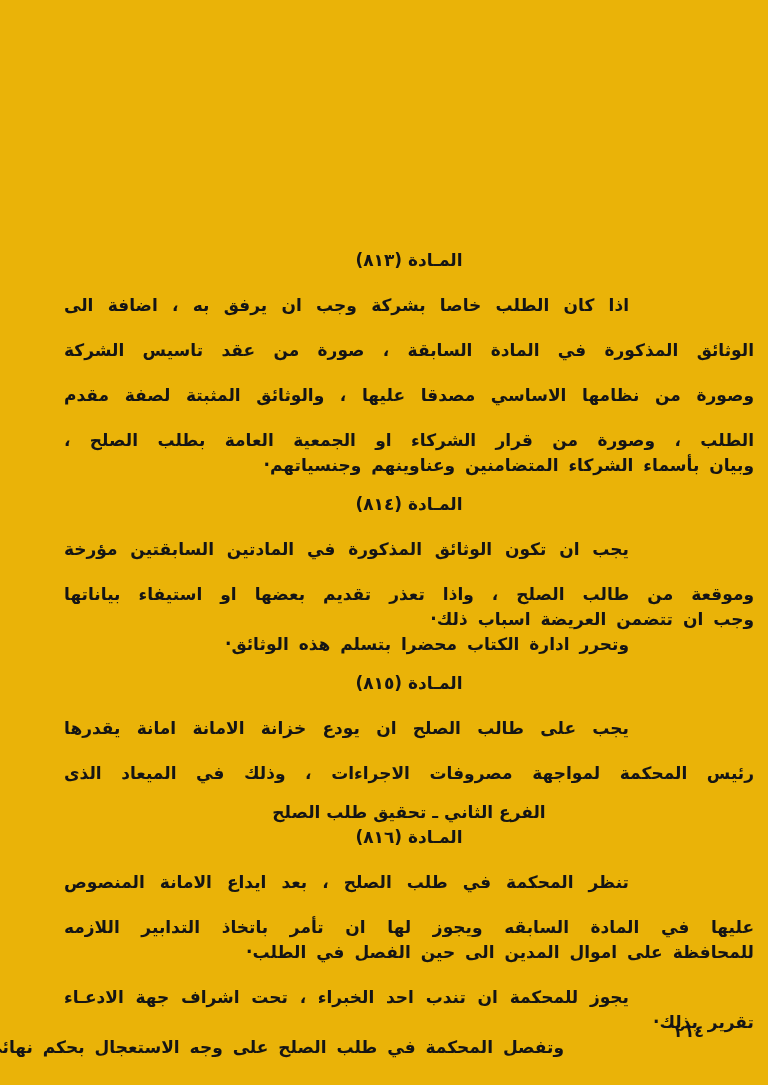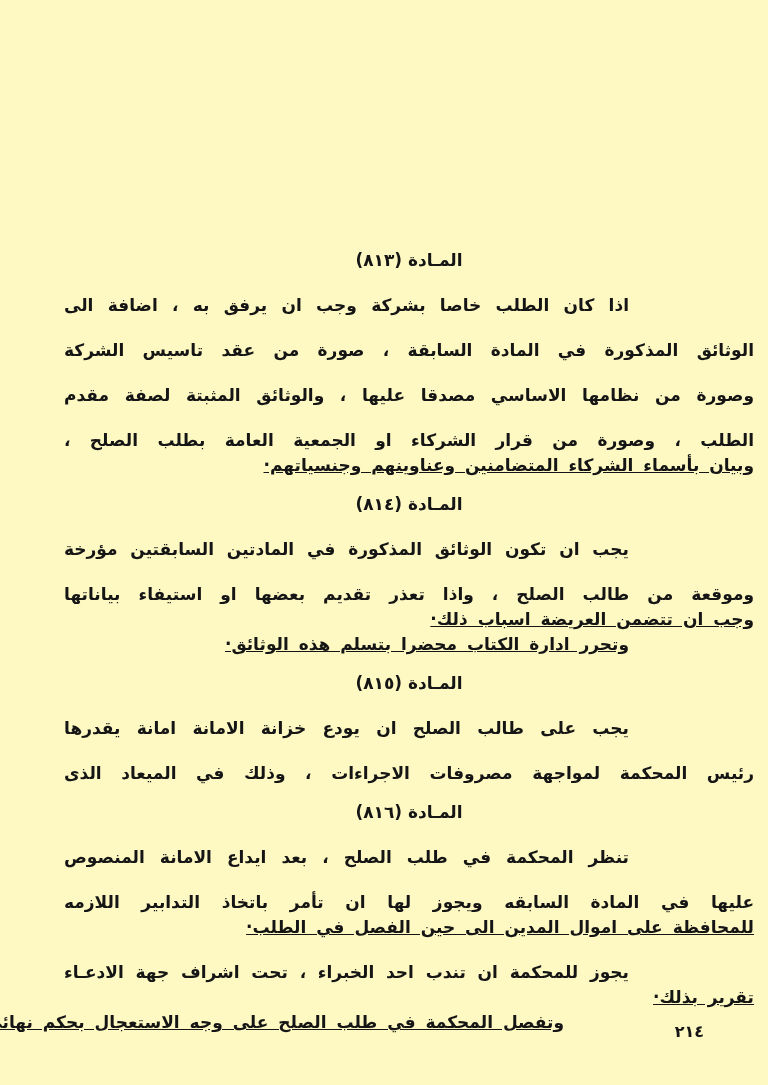--- a/index.html
+++ b/index.html
@@ -5,21 +5,21 @@
   html, body {
     margin: 0;
     padding: 0;
     background: #e8e8e8;
   }
   .page {
     position: relative;
     width: 768px;
     height: 1085px;
     margin: 0 auto;
-    background: #fef9c3;
+    background: #eab308;
     overflow: hidden;
     font-family: "DejaVu Sans", sans-serif;
     font-weight: bold;
     color: #151515;
     direction: rtl;
   }
   .text-flow {
     position: absolute;
     top: 240px;
     right: 14px;
@@ -57,21 +57,20 @@
   .line.justify {
     text-align: justify;
     text-align-last: justify;
     white-space: normal;
     word-spacing: normal;
     overflow: hidden;
     margin-top: 20px;
   }
   .line.right {
     text-align: right;
-    text-decoration: underline;
   }
   .line.first  { padding-right: 125px; }
   .line.deep   { padding-right: 190px; }
   .page-number {
     position: absolute;
     top: 1022px;
     left: 64px;
     right: 64px;
     font-size: 16px;
     letter-spacing: 3px;
@@ -95,20 +94,21 @@
         <div class="line justify first">يجب ان تكون الوثائق المذكورة في المادتين السابقتين مؤرخة</div>
         <div class="line justify">وموقعة من طالب الصلح ، واذا تعذر تقديم بعضها او استيفاء بياناتها</div>
         <div class="line right">وجب ان تتضمن العريضة اسباب ذلك·</div>
         <div class="line right first">وتحرر ادارة الكتاب محضرا بتسلم هذه الوثائق·</div>
       </div>
       <div class="article">
         <div class="article-heading">المـادة (٨١٥)</div>
         <div class="line justify first">يجب على طالب الصلح ان يودع خزانة الامانة امانة يقدرها</div>
         <div class="line justify">رئيس المحكمة لمواجهة مصروفات الاجراءات ، وذلك في الميعاد الذى</div>
       </div>
+      <div class="section-title">الفرع الثاني ـ تحقيق طلب الصلح</div>
       <div class="article">
         <div class="article-heading">المـادة (٨١٦)</div>
         <div class="line justify first">تنظر المحكمة في طلب الصلح ، بعد ايداع الامانة المنصوص</div>
         <div class="line justify">عليها في المادة السابقه ويجوز لها ان تأمر باتخاذ التدابير اللازمه</div>
         <div class="line right">للمحافظة على اموال المدين الى حين الفصل في الطلب·</div>
       </div>
       <div class="article">
         <div class="line justify first">يجوز للمحكمة ان تندب احد الخبراء ، تحت اشراف جهة الادعـاء</div>
         <div class="line right">تقرير بذلك·</div>
         <div class="line right deep">وتفصل المحكمة في طلب الصلح على وجه الاستعجال بحكم نهائي·</div>

